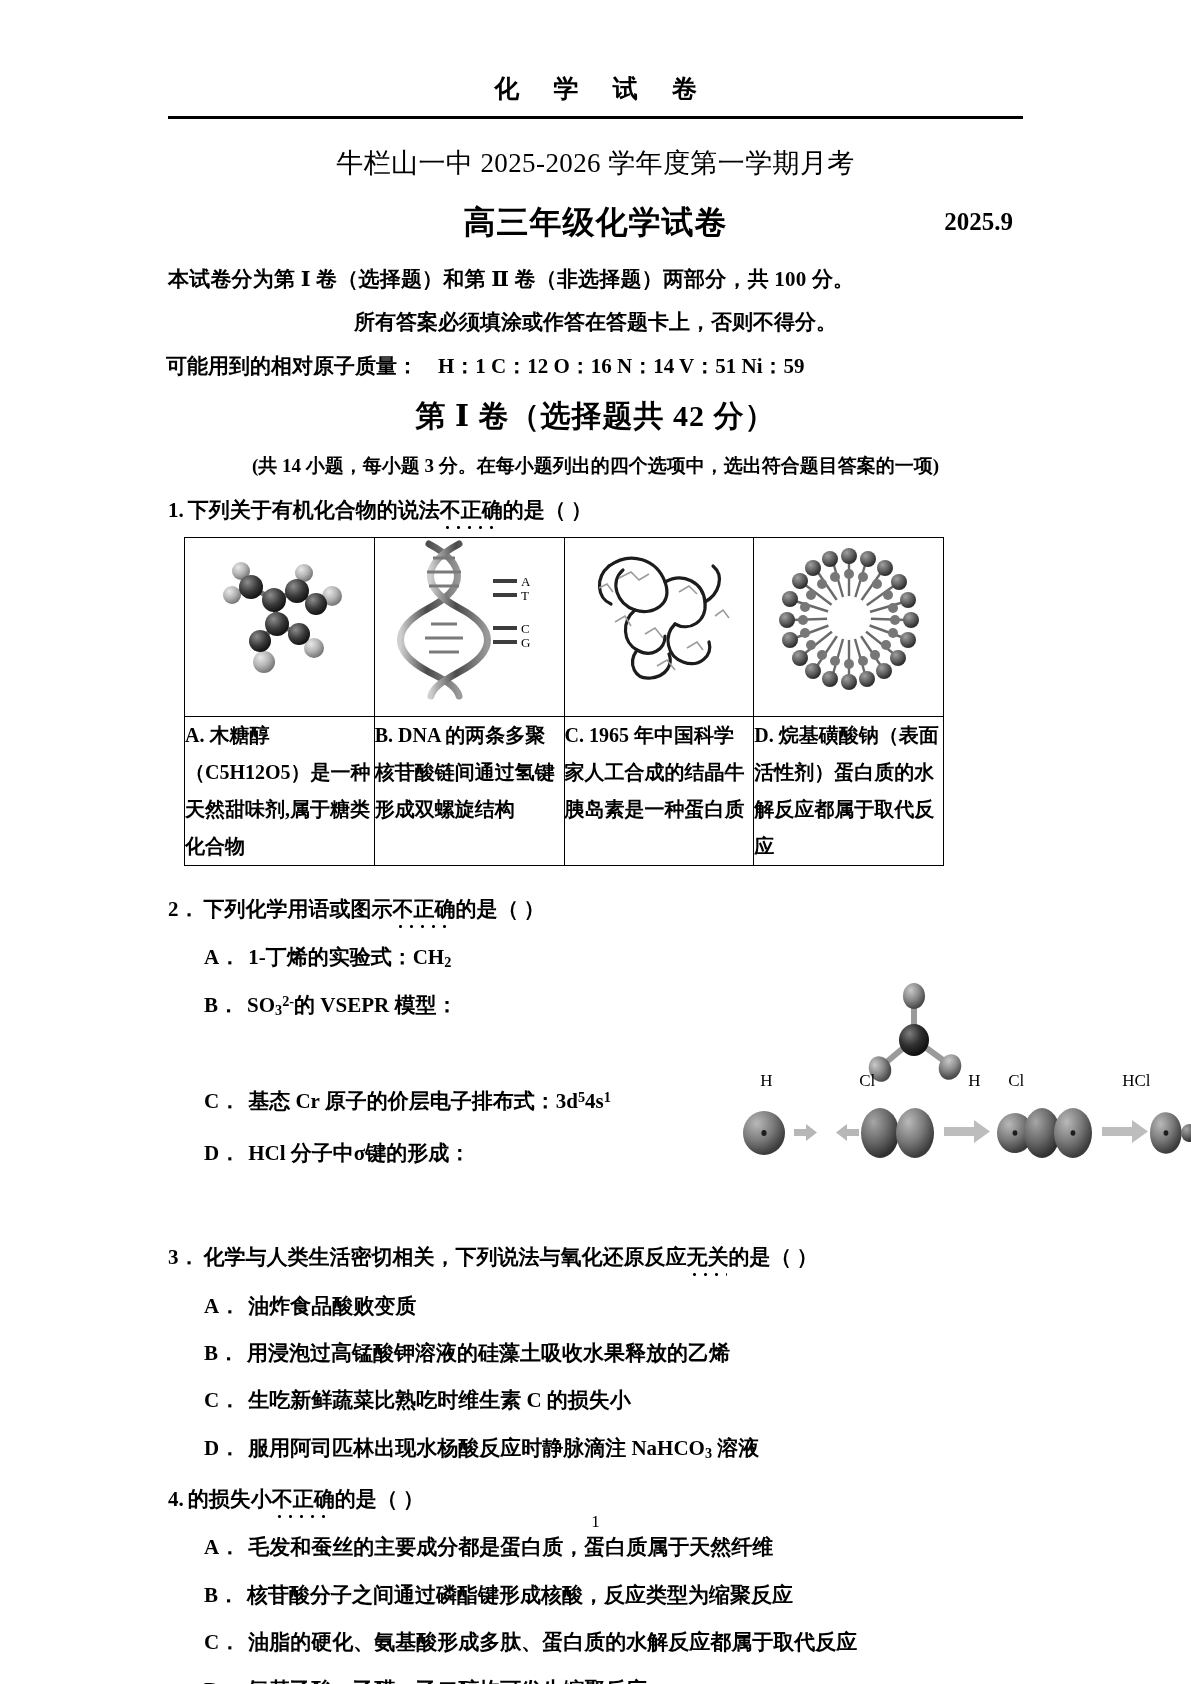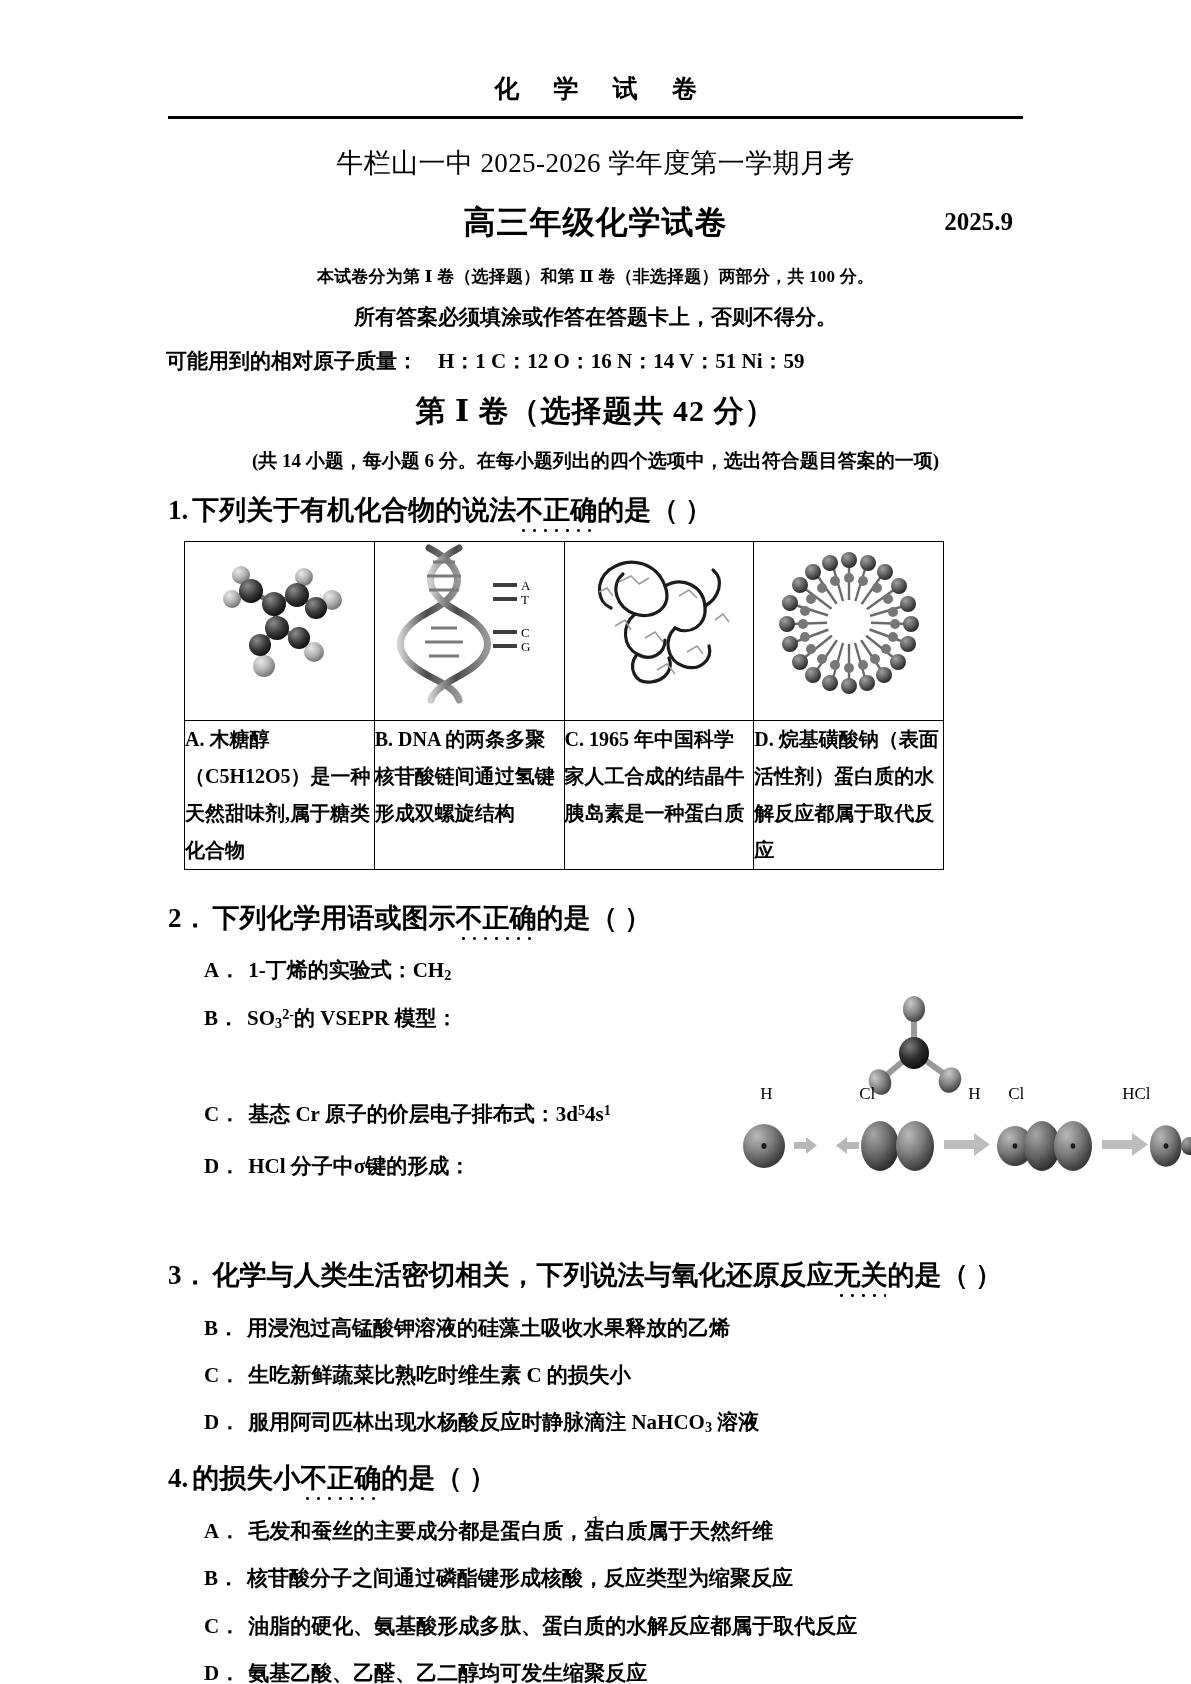--- a/index.html
+++ b/index.html
@@ -62,22 +62,21 @@
     letter-spacing: 1px;
   }
   .paper-date {
     position: absolute;
     right: 10px;
     top: 7px;
     font-size: 25px;
     font-weight: bold;
   }
   .instr {
-    text-align: center;
-    font-size: 17px;
+    font-size: 21px;
     margin-top: 20px;
     font-weight: bold;
     letter-spacing: 0.2px;
   }
   .instr2 {
     text-align: center;
     font-size: 21px;
     margin-top: 15px;
     font-weight: bold;
   }
@@ -98,21 +97,21 @@
   }
   .section-note {
     text-align: center;
     font-size: 19px;
     font-weight: bold;
     margin-top: 16px;
   }
 
   
   .q {
-    font-size: 27px;
+    font-size: 21px;
     font-weight: bold;
     margin-top: 16px;
     line-height: 1.5;
   }
   .q .num { margin-right: 4px; }
   .opt {
     font-size: 21px;
     font-weight: bold;
     margin-top: 18px;
     margin-left: 36px;
@@ -219,21 +218,21 @@
     </div>
 
     <div class="instr">本试卷分为第 Ⅰ 卷（选择题）和第 Ⅱ 卷（非选择题）两部分，共 100 分。</div>
     <div class="instr2">所有答案必须填涂或作答在答题卡上，否则不得分。</div>
 
     <div class="atomic">
       <span>可能用到的相对原子质量：</span><span class="sp"></span><span>H：1     C：12     O：16     N：14     V：51     Ni：59</span>
     </div>
 
     <div class="section-title">第 Ⅰ 卷（选择题共 42 分）</div>
-    <div class="section-note">(共 14 小题，每小题 6 分。在每小题列出的四个选项中，选出符合题目答案的一项)</div>
+    <div class="section-note">(共 14 小题，每小题 3 分。在每小题列出的四个选项中，选出符合题目答案的一项)</div>
 
     <div class="q">
       <span class="num">1.</span><span>下列关于有机化合物的说法</span><span class="dotted">不正确</span><span>的是（        ）</span>
     </div>
 
     <table class="q1">
       <tbody>
           <tr>
         <td class="imgcell">
 
@@ -537,20 +536,23 @@
             <ellipse cx="457" cy="36" rx="8" ry="9" fill="url(#orbd)"></ellipse>
           </svg>
         </span>
       </span>
     </div>
 
     <div class="q" style="margin-top:74px">
       <span class="num">3．</span><span>化学与人类生活密切相关，下列说法与氧化还原反应</span><span class="dotted">无关</span><span>的是（        ）</span>
     </div>
     <div class="opt">
+      <span class="lab">A．</span><span>油炸食品酸败变质</span>
+    </div>
+    <div class="opt">
       <span class="lab">B．</span><span>用浸泡过高锰酸钾溶液的硅藻土吸收水果释放的乙烯</span>
     </div>
     <div class="opt">
       <span class="lab">C．</span><span>生吃新鲜蔬菜比熟吃时维生素 C 的损失小</span>
     </div>
     <div class="opt">
       <span class="lab">D．</span><span>服用阿司匹林出现水杨酸反应时静脉滴注 NaHCO<sub>3</sub> 溶液</span>
     </div>
 
     <div class="q" style="margin-top:20px">

